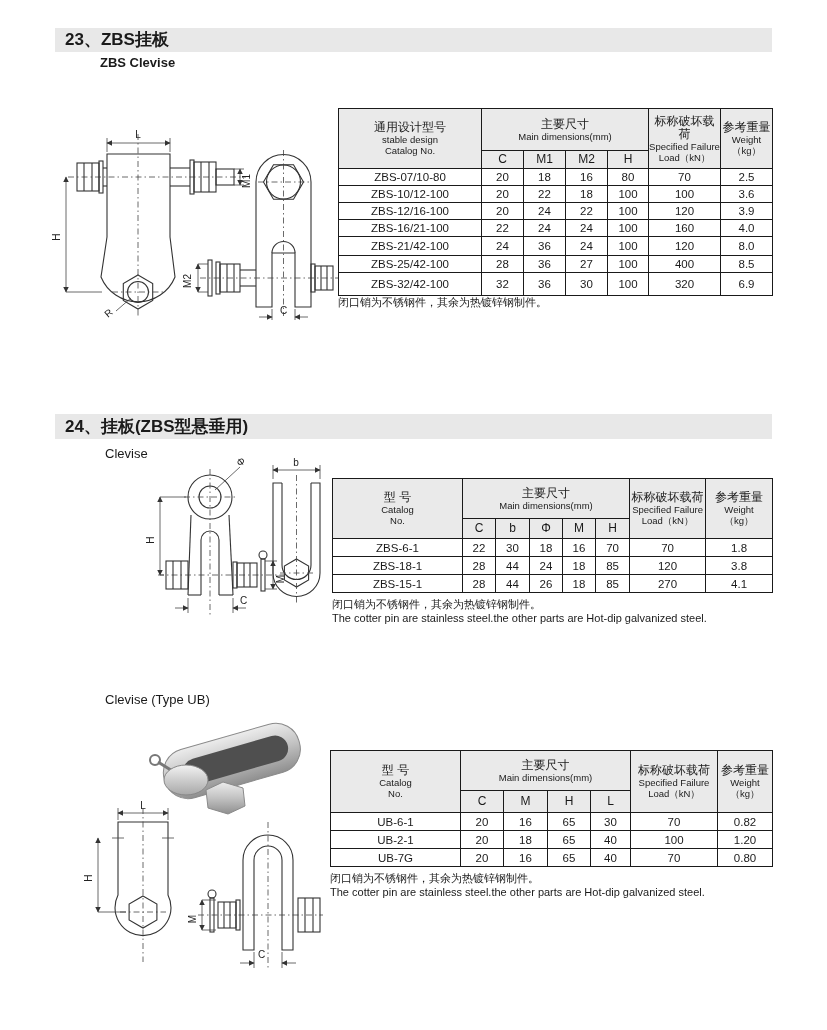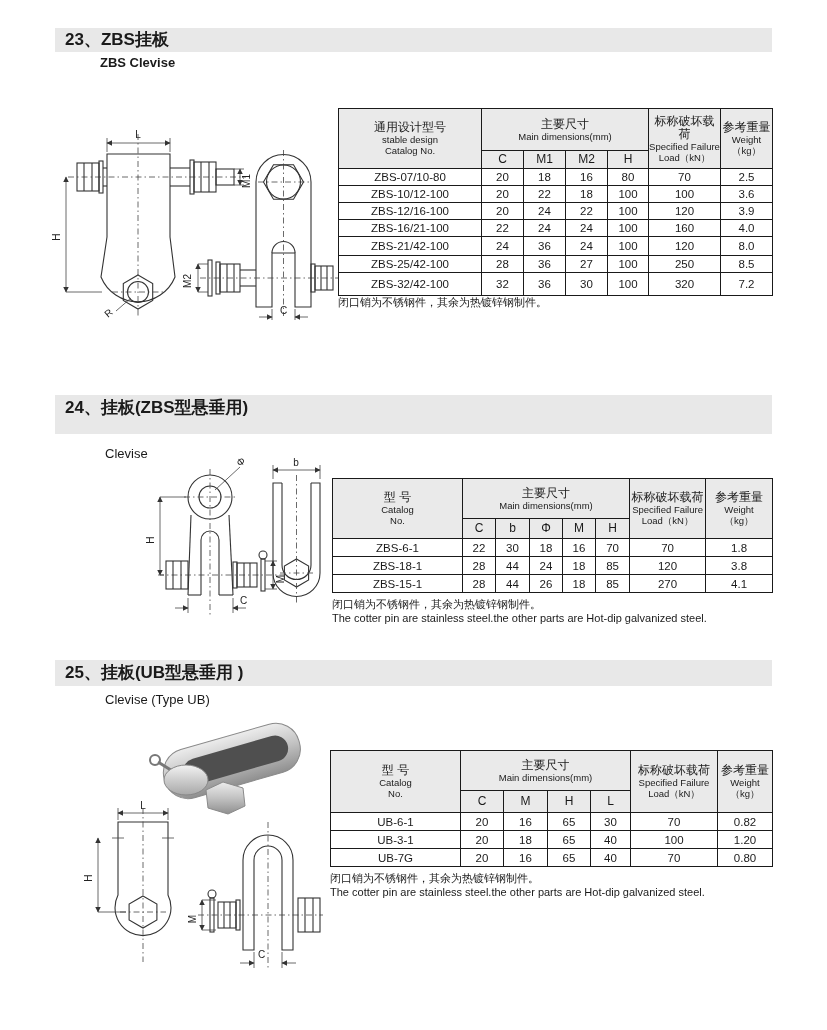--- a/index.html
+++ b/index.html
@@ -186,37 +186,37 @@
           <td>100</td>
           <td>120</td>
           <td>8.0</td>
         </tr>
       <tr style="height:17px;">
           <td>ZBS-25/42-100</td>
           <td>28</td>
           <td>36</td>
           <td>27</td>
           <td>100</td>
-          <td>250</td>
+          <td>400</td>
           <td>8.5</td>
         </tr>
       <tr style="height:23px;">
           <td>ZBS-32/42-100</td>
           <td>32</td>
           <td>36</td>
           <td>30</td>
           <td>100</td>
           <td>320</td>
-          <td>7.2</td>
+          <td>6.9</td>
         </tr>
     </tbody>
   </table>
   <div class="note" style="left:338px;top:295px;">闭口销为不锈钢件，其余为热镀锌钢制件。</div>
 
-  <div class="sec-bar" style="top:395px;height:39px;line-height:25px;">
+  <div class="sec-bar" style="top:414px;height:25px;line-height:25px;">
     <span>24、挂板(ZBS型悬垂用)</span>
   </div>
   <div class="sec-sub" style="left:105px;top:446px;font-weight:normal;">Clevise</div>
 
   <svg class="dwg" style="left:88px;top:455px;" width="235" height="172" viewBox="0 0 235 172">
     <defs>
       <marker id="arr24" viewBox="0 0 10 10" refX="9" refY="5" markerWidth="7" markerHeight="7" orient="auto-start-reverse">
           <path d="M0,0L10,5L0,10z" fill="#333"></path>
         </marker>
     </defs>
@@ -337,23 +337,20 @@
           <td>18</td>
           <td>85</td>
           <td>270</td>
           <td>4.1</td>
         </tr>
     </tbody>
   </table>
   <div class="note" style="left:332px;top:597px;">闭口销为不锈钢件，其余为热镀锌钢制件。</div>
   <div class="note" style="left:332px;top:611px;">The cotter pin are stainless steel.the other parts are Hot-dip galvanized steel.</div>
 
-  <div class="sec-bar" style="top:660px;height:26px;line-height:26px;">
-    <span>25、挂板(UB型悬垂用 )</span>
-  </div>
   <div class="sec-sub" style="left:105px;top:692px;font-weight:normal;">Clevise (Type  UB)</div>
 
   <svg class="dwg" style="left:128px;top:712px;" width="185" height="105" viewBox="0 0 185 105">
     <defs>
       <linearGradient id="pg1" x1="0" y1="0" x2="0" y2="1">
           <stop offset="0" stop-color="#ececec"></stop>
           <stop offset="0.5" stop-color="#c2c2c2"></stop>
           <stop offset="1" stop-color="#8f8f8f"></stop>
         </linearGradient>
       <linearGradient id="pg2" x1="0" y1="0" x2="0" y2="1">
@@ -458,21 +455,21 @@
       <tr style="height:18px;padding-left:42px;">
           <td>UB-6-1</td>
           <td>20</td>
           <td>16</td>
           <td>65</td>
           <td>30</td>
           <td>70</td>
           <td>0.82</td>
         </tr>
       <tr style="height:18px;">
-          <td>UB-3-1</td>
+          <td>UB-2-1</td>
           <td>20</td>
           <td>18</td>
           <td>65</td>
           <td>40</td>
           <td>100</td>
           <td>1.20</td>
         </tr>
       <tr style="height:18px;">
           <td>UB-7G</td>
           <td>20</td>

